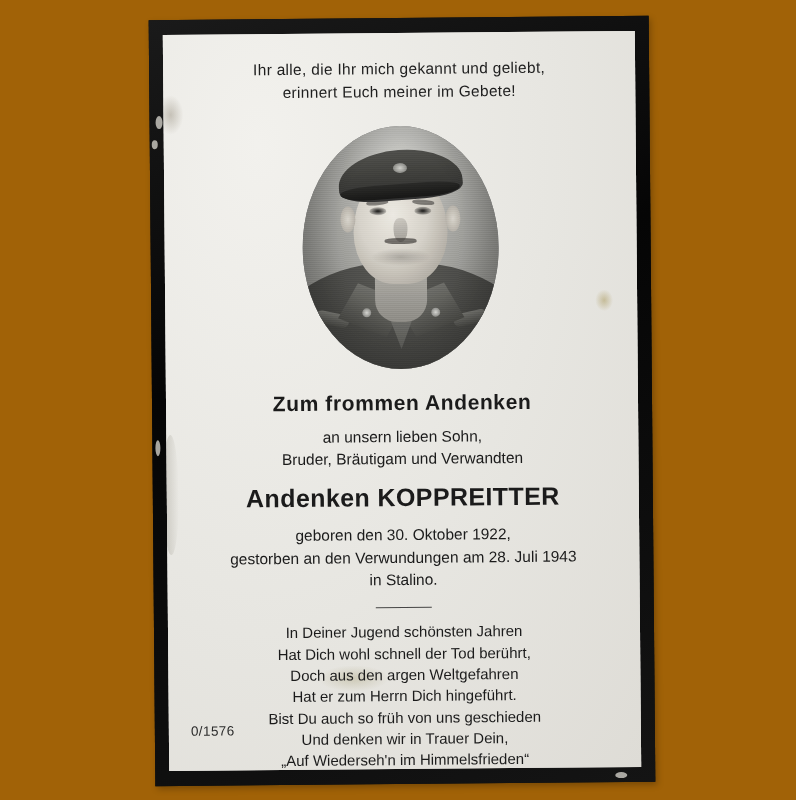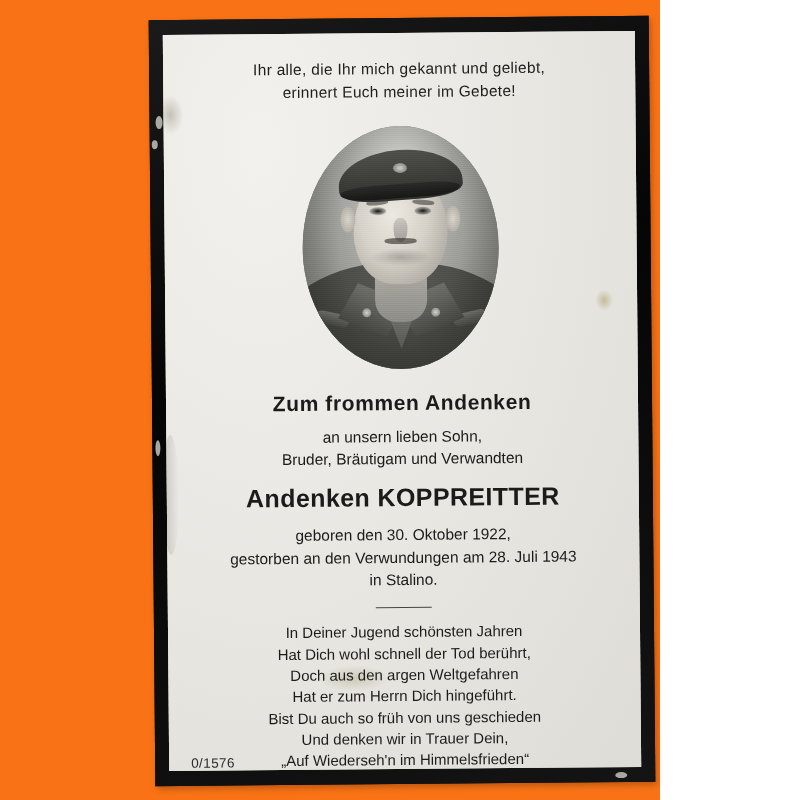--- a/index.html
+++ b/index.html
@@ -7,23 +7,23 @@
     padding: 0;
     width: 800px;
     height: 800px;
     background: #ffffff;
     font-family: "Liberation Sans", sans-serif;
     overflow: hidden;
   }
 
   #scene {
     position: relative;
-    width: 660px;
+    width: 796px;
     height: 800px;
-    background: #f97316;
+    background: #a16207;
   }
 
   
   #card {
     position: absolute;
     left: 152px;
     top: 18px;
     width: 500px;
     height: 766px;
     transform: rotate(-0.5deg);
@@ -283,21 +283,21 @@
   .verse {
     margin-top: 13px;
     font-size: 15px;
     line-height: 1.42;
     text-align: center;
   }
   .verse div { white-space: nowrap; }
   .printref {
     position: absolute;
     left: 22px;
-    bottom: 0;
+    bottom: 32px;
     font-size: 13.5px;
     color: #2b2b2b;
     letter-spacing: 0.4px;
   }
 
   
   .stain {
     position: absolute;
     border-radius: 50%;
     pointer-events: none;

